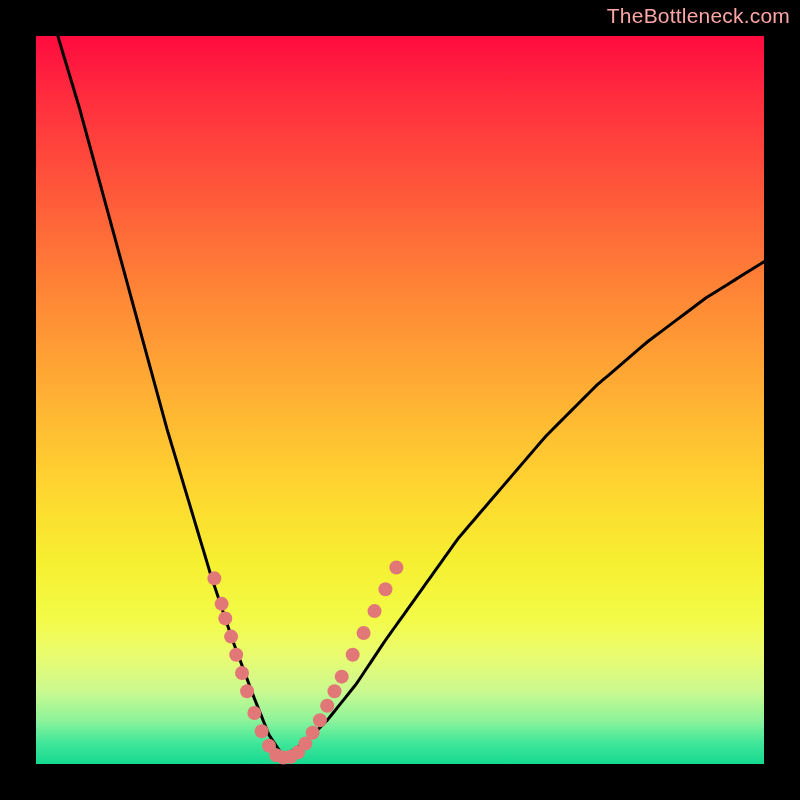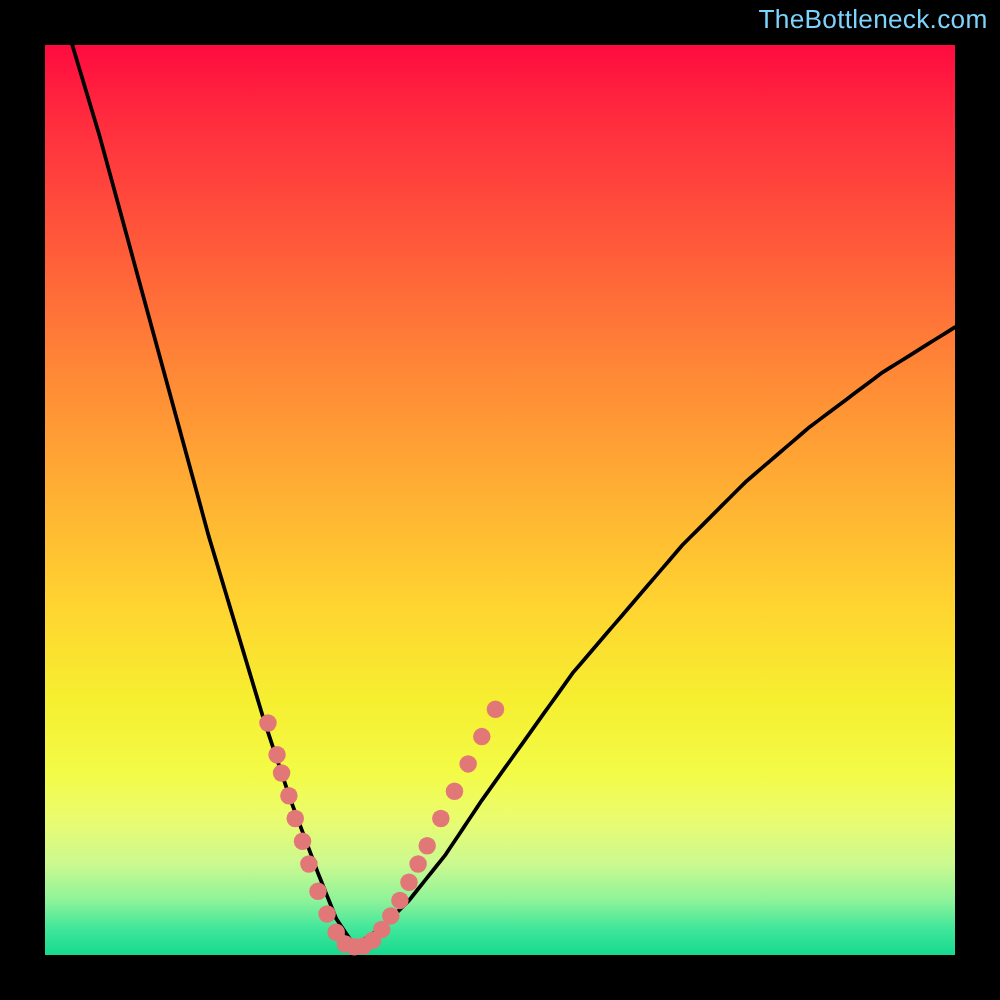--- a/index.html
+++ b/index.html
@@ -46,21 +46,21 @@
     left: 0;
     top: 0;
     width: 728px;
     height: 728px;
     overflow: visible;
   }
   .watermark {
     position: absolute;
     top: 4px;
     right: 10px;
-    color: #7dd3fc;
+    color: #fca5a5;
     font-size: 21px;
     font-weight: 500;
     letter-spacing: 0.2px;
     user-select: none;
     pointer-events: none;
   }
 </style>
 </head>
 <body>
 

